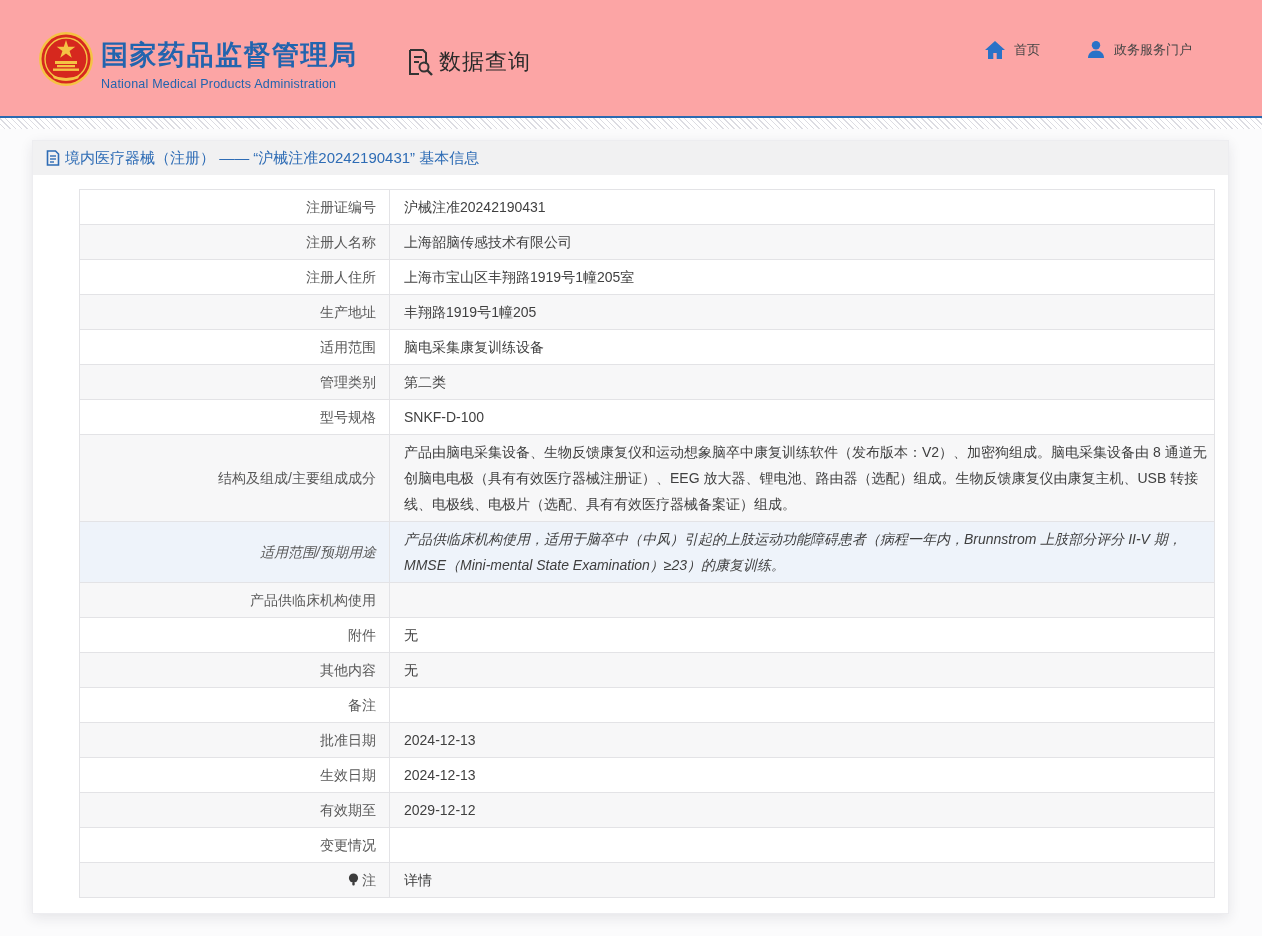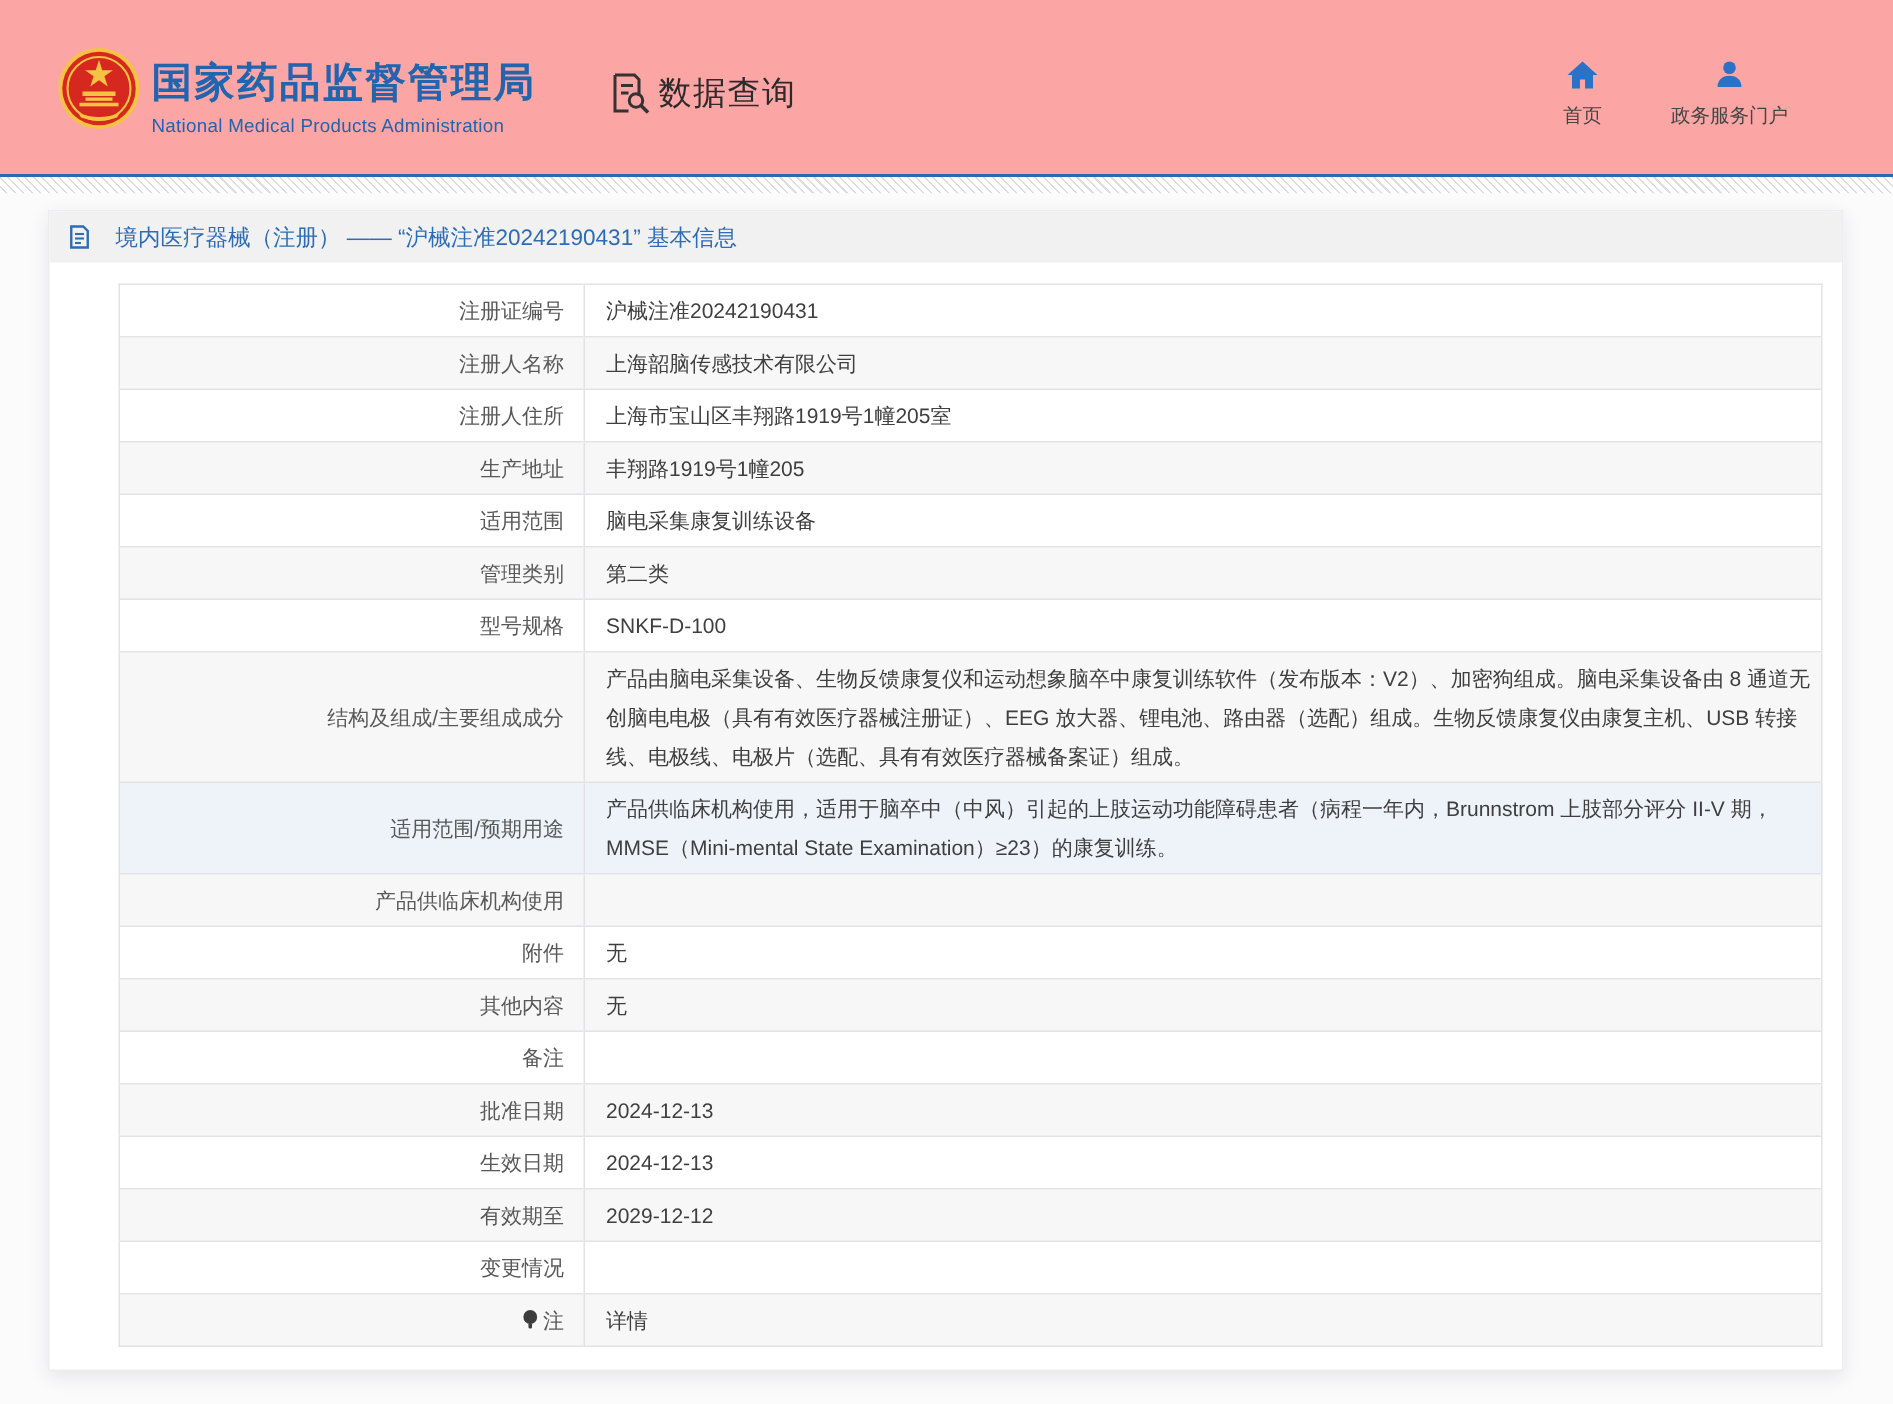--- a/index.html
+++ b/index.html
@@ -8,43 +8,43 @@
 
   
   .header { position:relative; height:116px; background:#fca5a5; }
   .emblem { position:absolute; left:38px; top:31px; width:56px; height:56px; }
   .brand { position:absolute; left:101px; top:37px; }
   .brand-title { font-size:27px; font-weight:bold; color:#2264ae; letter-spacing:1.5px; }
   .brand-sub { font-size:12.5px; color:#2264ae; margin-top:4px; letter-spacing:.2px; }
   .query { position:absolute; left:404px; top:47px; display:flex; align-items:center; gap:5px; }
   .query-label { font-size:22px; color:#2b2b2b; font-weight:500; letter-spacing:1px; }
   .top-nav { position:absolute; right:70px; top:40px; display:flex; gap:46px; }
-  .top-nav-item { display:flex; flex-direction:column; align-items:center; gap:8px; cursor:pointer; }
+  .top-nav-item { display:flex; flex-direction:row; align-items:center; gap:8px; cursor:pointer; }
   .top-nav-label { font-size:13px; color:#454545; white-space:nowrap; }
 
   
   .blue-line { height:2px; background:#2a6ab0; }
   .hatch { height:11px; background:
     repeating-linear-gradient(45deg, transparent 0 3px, #dcdce2 3px 4px); }
 
   
   .content { height:807px; background:#fbfbfc; padding-top:11px; }
   .panel { width:1197px; margin-left:32px; background:#fff;
     border:1px solid #ededf0; box-shadow:0 4px 12px rgba(40,40,60,.10);
     padding-bottom:15px; }
   .panel-titlebar { height:34px; background:#f1f1f2; display:flex;
-    align-items:center; padding-left:13px; gap:17px; }
+    align-items:center; padding-left:13px; gap:5px; }
   .panel-title { font-size:15px; color:#2e6cb5; }
 
   
   .tbl-wrap { margin:14px 13px 0 13px;padding-left:33px; }
   table.detail { width:100%; border-collapse:collapse; table-layout:fixed;
     border:1px solid #e3e3e6; }
   table.detail tr:nth-child(even) { background:#f7f7f8; }
-  table.detail tr.hl { background:#eef3fa; }
+  table.detail tr.hl { background:#eef3fa;font-style:italic; }
   table.detail td { border-top:1px solid #e3e3e6; font-size:14px;
     line-height:26px; padding-top:4px; padding-bottom:4px; vertical-align:middle; }
   table.detail tr:first-child td { border-top:none; }
   td.lbl { width:310px; text-align:right; padding-right:13px; color:#595959;
     border-right:1px solid #e3e3e6; }
   td.val { padding-left:14px; color:#3f3f3f; }
   td.lbl .note-ic { display:inline-block; vertical-align:-2px; margin-right:3px; }
   a.detail-link { color:#404040; text-decoration:none; cursor:pointer; }
 </style>
 </head>

